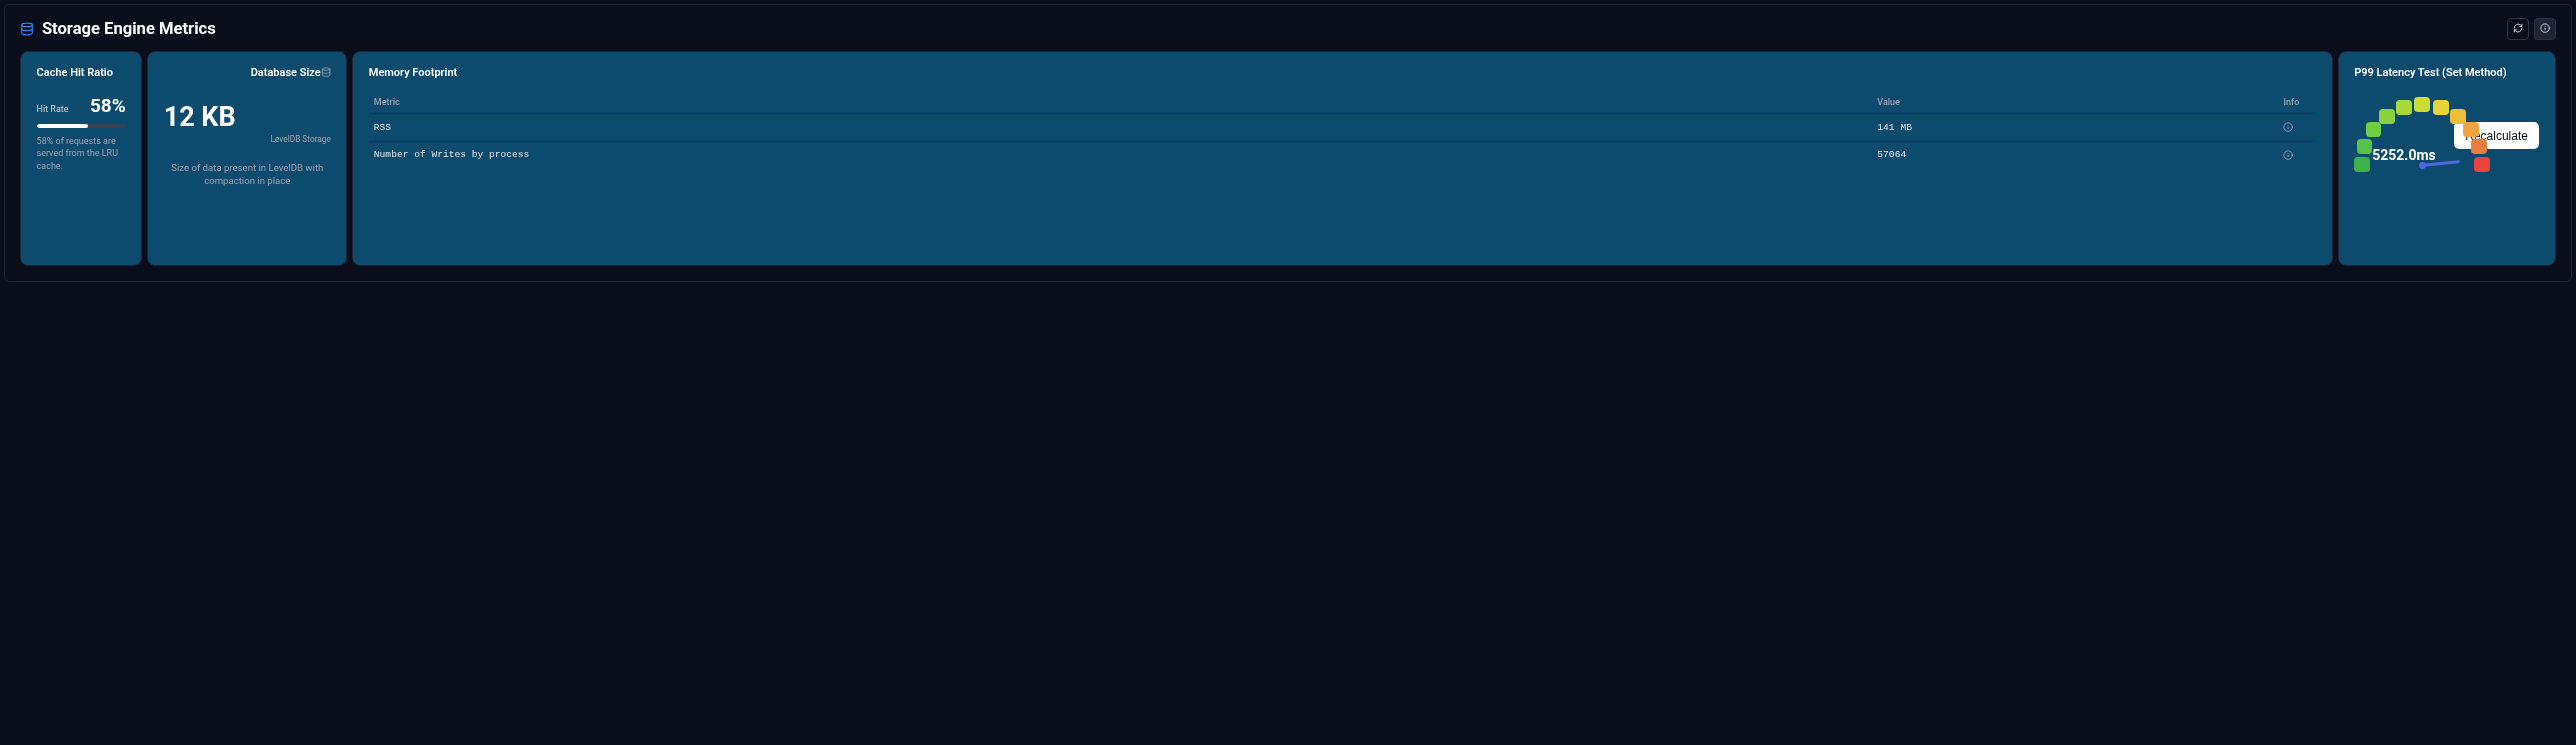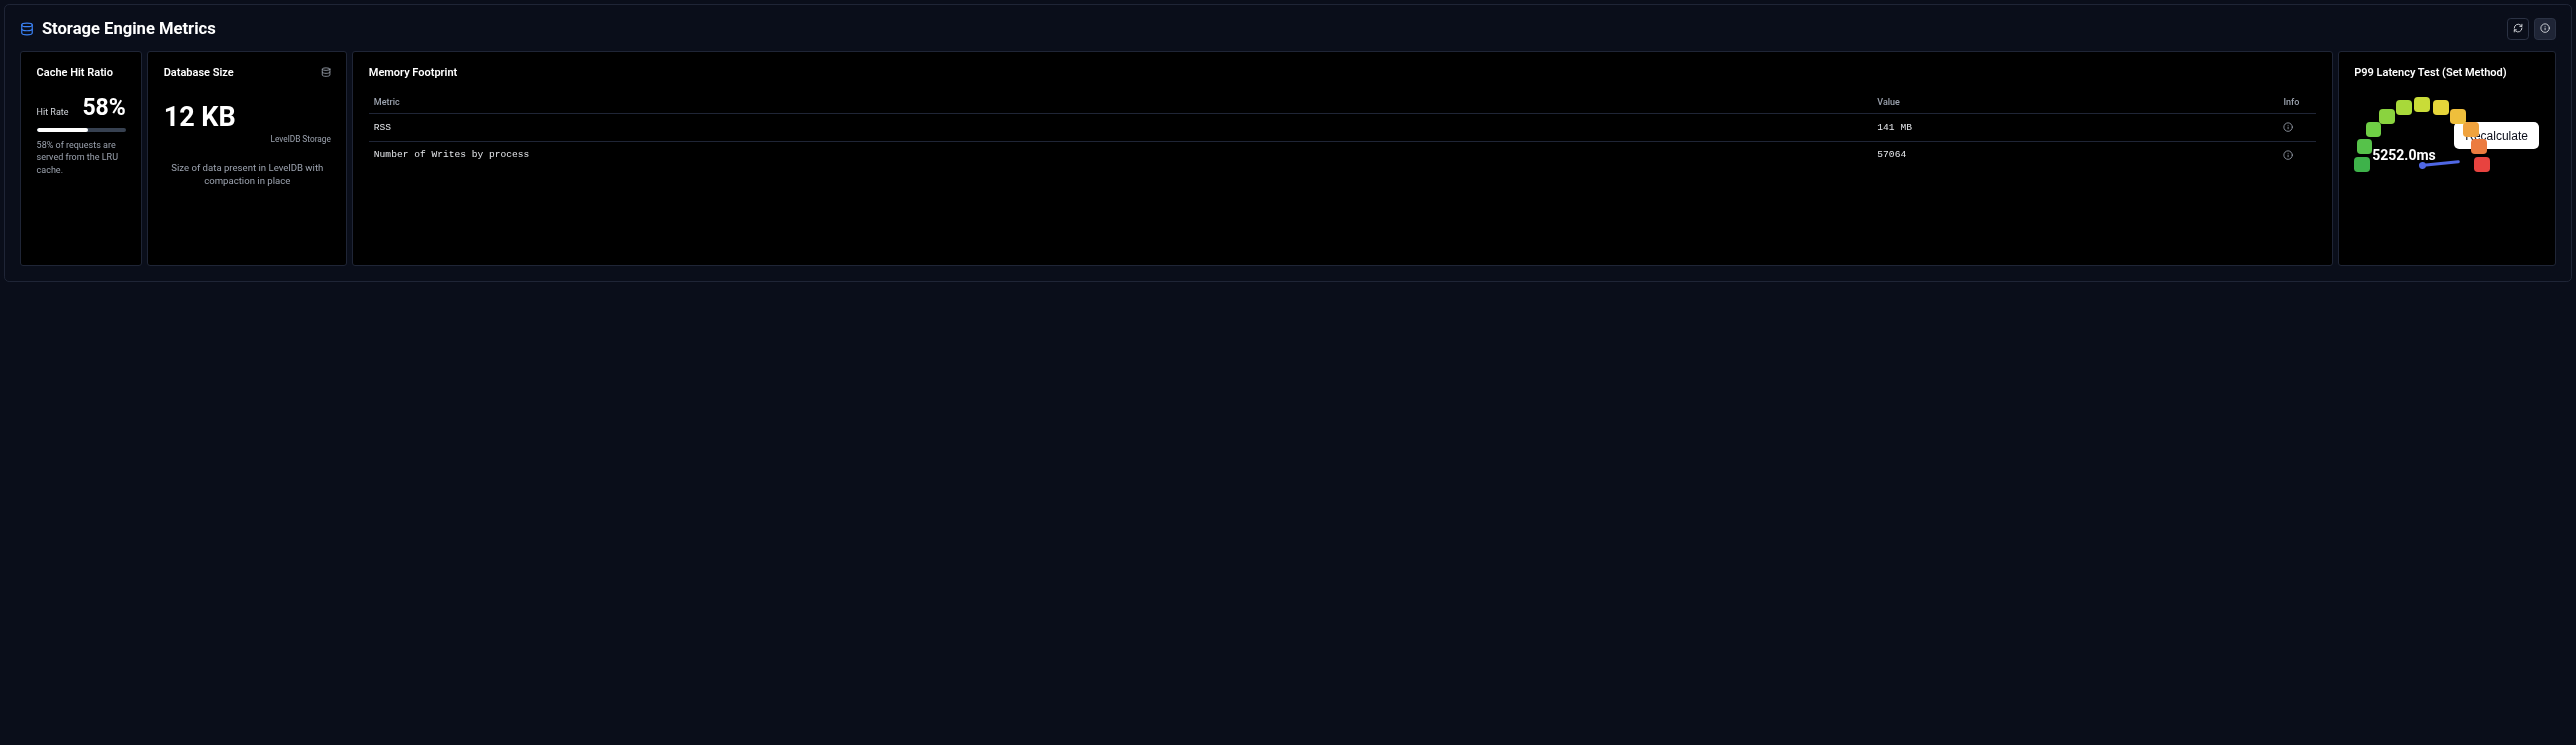--- a/index.html
+++ b/index.html
@@ -47,40 +47,40 @@
     cursor: pointer;
   }
   .icon-btn.active { background: #1f2536; }
   .cards-row {
     display: grid;
     grid-template-columns: 122px 200px 1fr 218px;
     gap: 5.1px;
   }
   .card {
     border: 0.6px solid #1f2536;
-    border-radius: 3px;
+    border-radius: 8px;
     padding: 14px 15.4px;
     min-height: 215px;
-    background: #000000;
+    background: #0c4a6e;
   }
   .card-title {
     font-size: 11px;
     font-weight: 600;
     color: #ffffff;
     margin-bottom: 11.5px;
   }
   
   .hit-row {
     display: flex;
     justify-content: space-between;
     align-items: baseline;
     margin-top: 15.4px;
   }
   .hit-label { font-size: 9px; color: #d1d5db; }
-  .hit-value { font-size: 23px; font-weight: 700; color: #ffffff; }
+  .hit-value { font-size: 19px; font-weight: 700; color: #ffffff; }
   .progress {
     height: 4.5px;
     background: #374151;
     border-radius: 2.6px;
     margin-top: 6.4px;
     overflow: hidden;
   }
   .progress-fill {
     height: 100%;
     background: #ffffff;
@@ -88,21 +88,21 @@
   }
   .hit-desc {
     font-size: 9px;
     color: #9ca3af;
     margin-top: 6.4px;
     line-height: 1.4;
   }
   
   .db-head {
     display: flex;
-    justify-content: space-between;
+    justify-content: flex-end;
     align-items: center;
   }
   .db-size-val {
     font-size: 27px;
     font-weight: 700;
     color: #ffffff;
     text-align: left;
     margin-top: 22px;
   }
   .db-sub {

